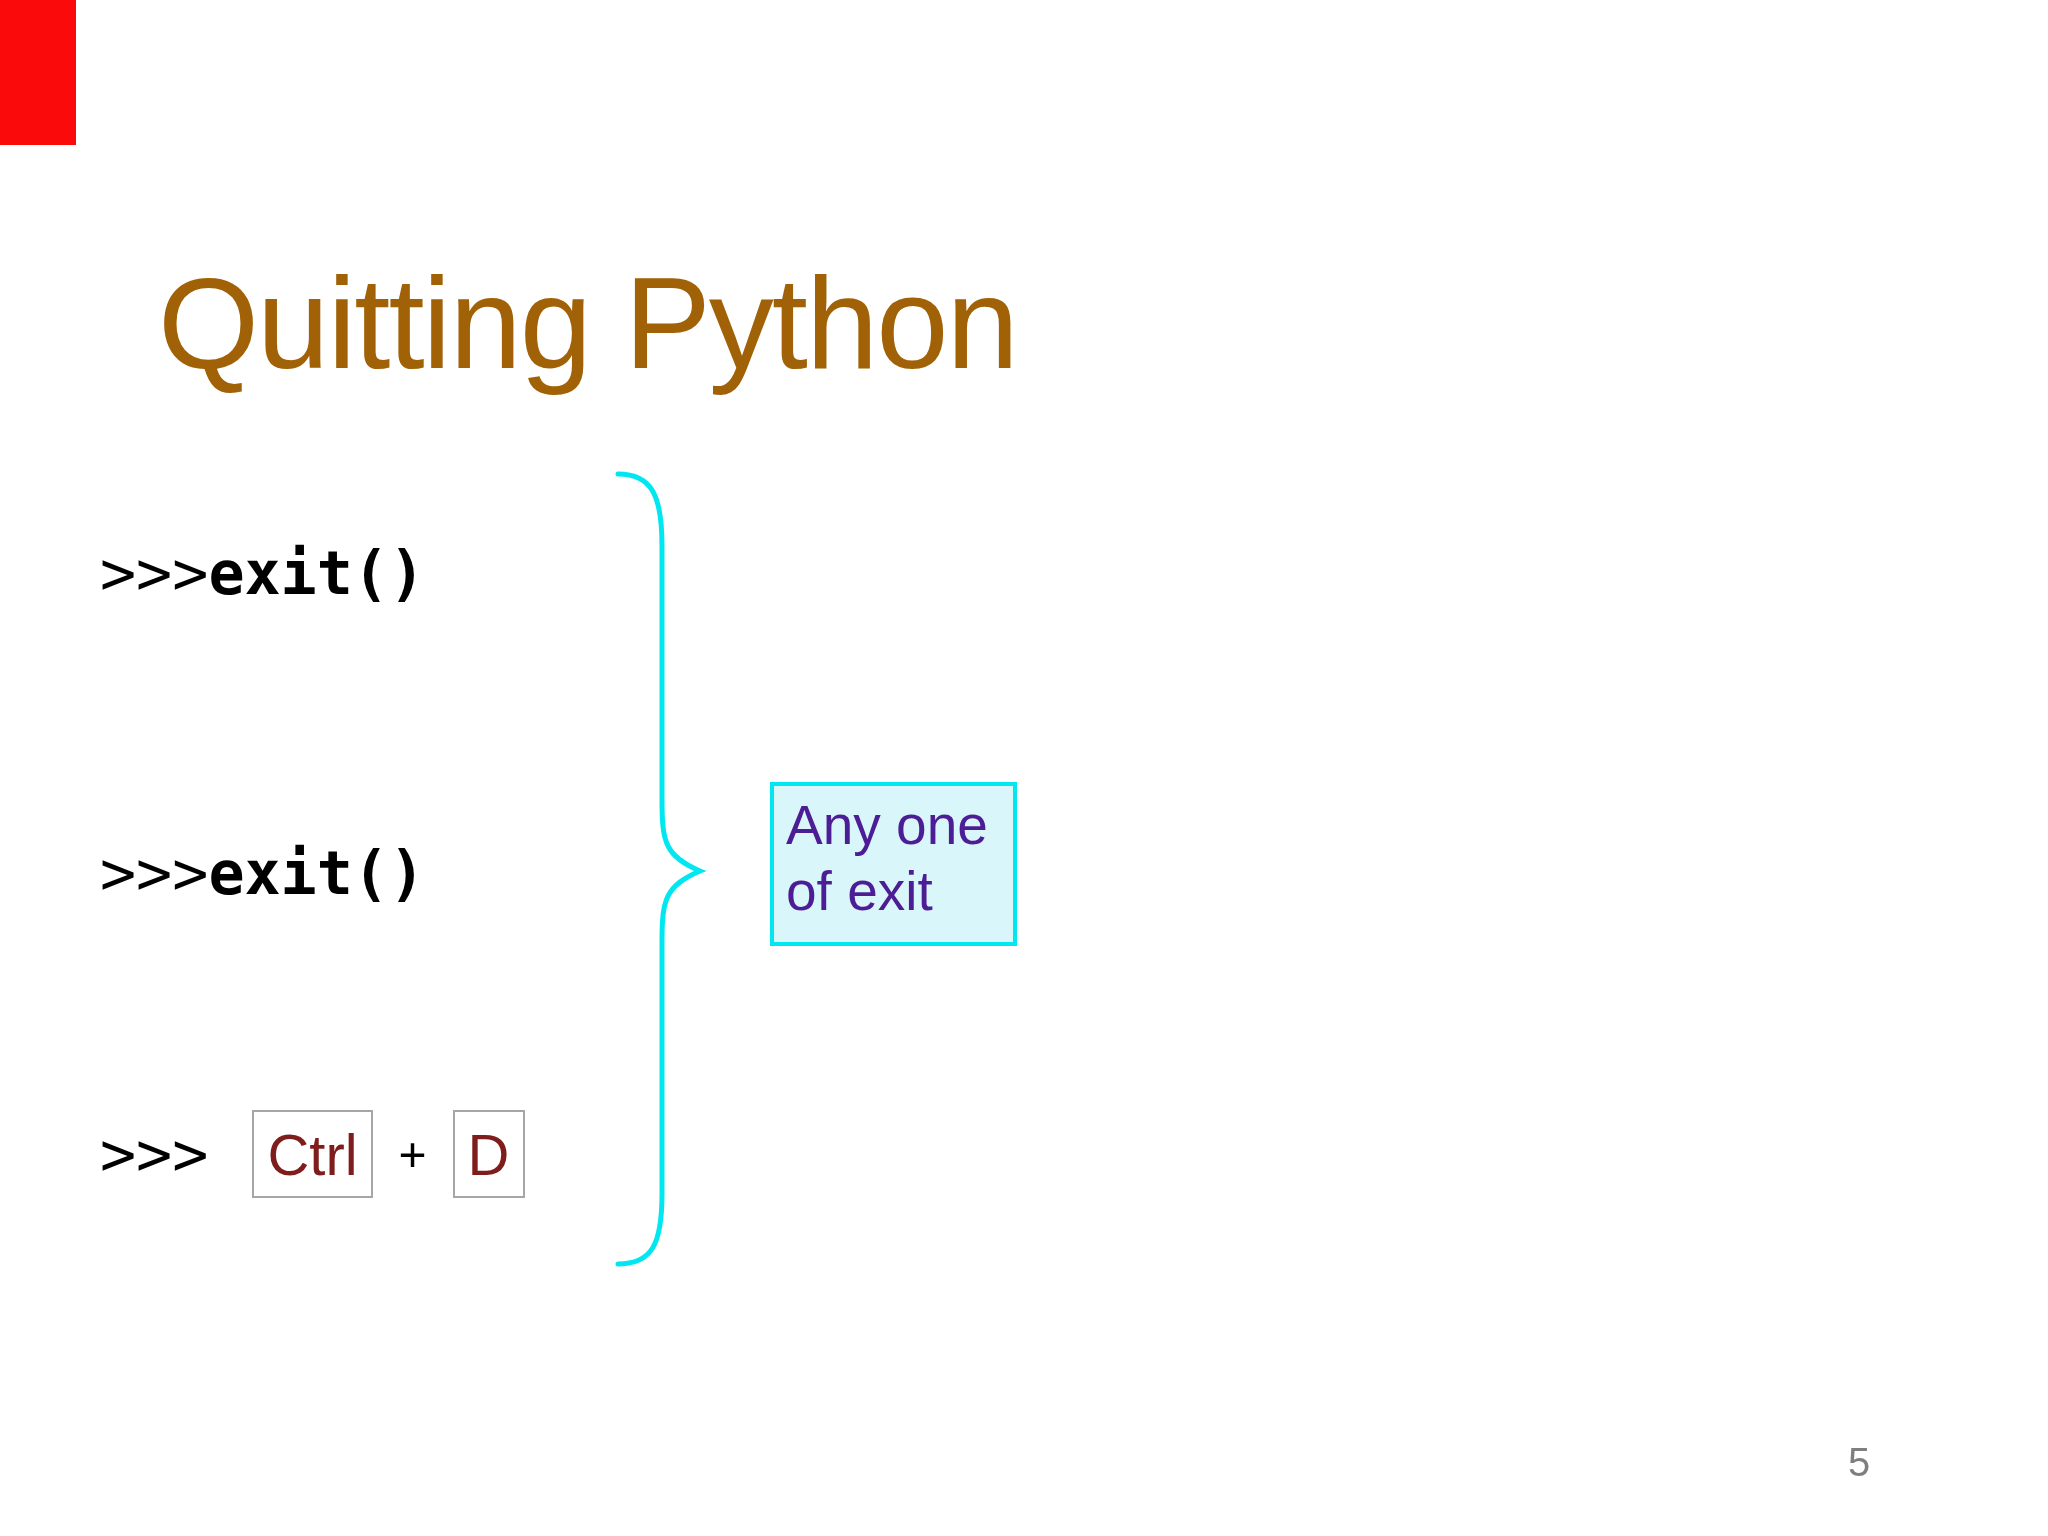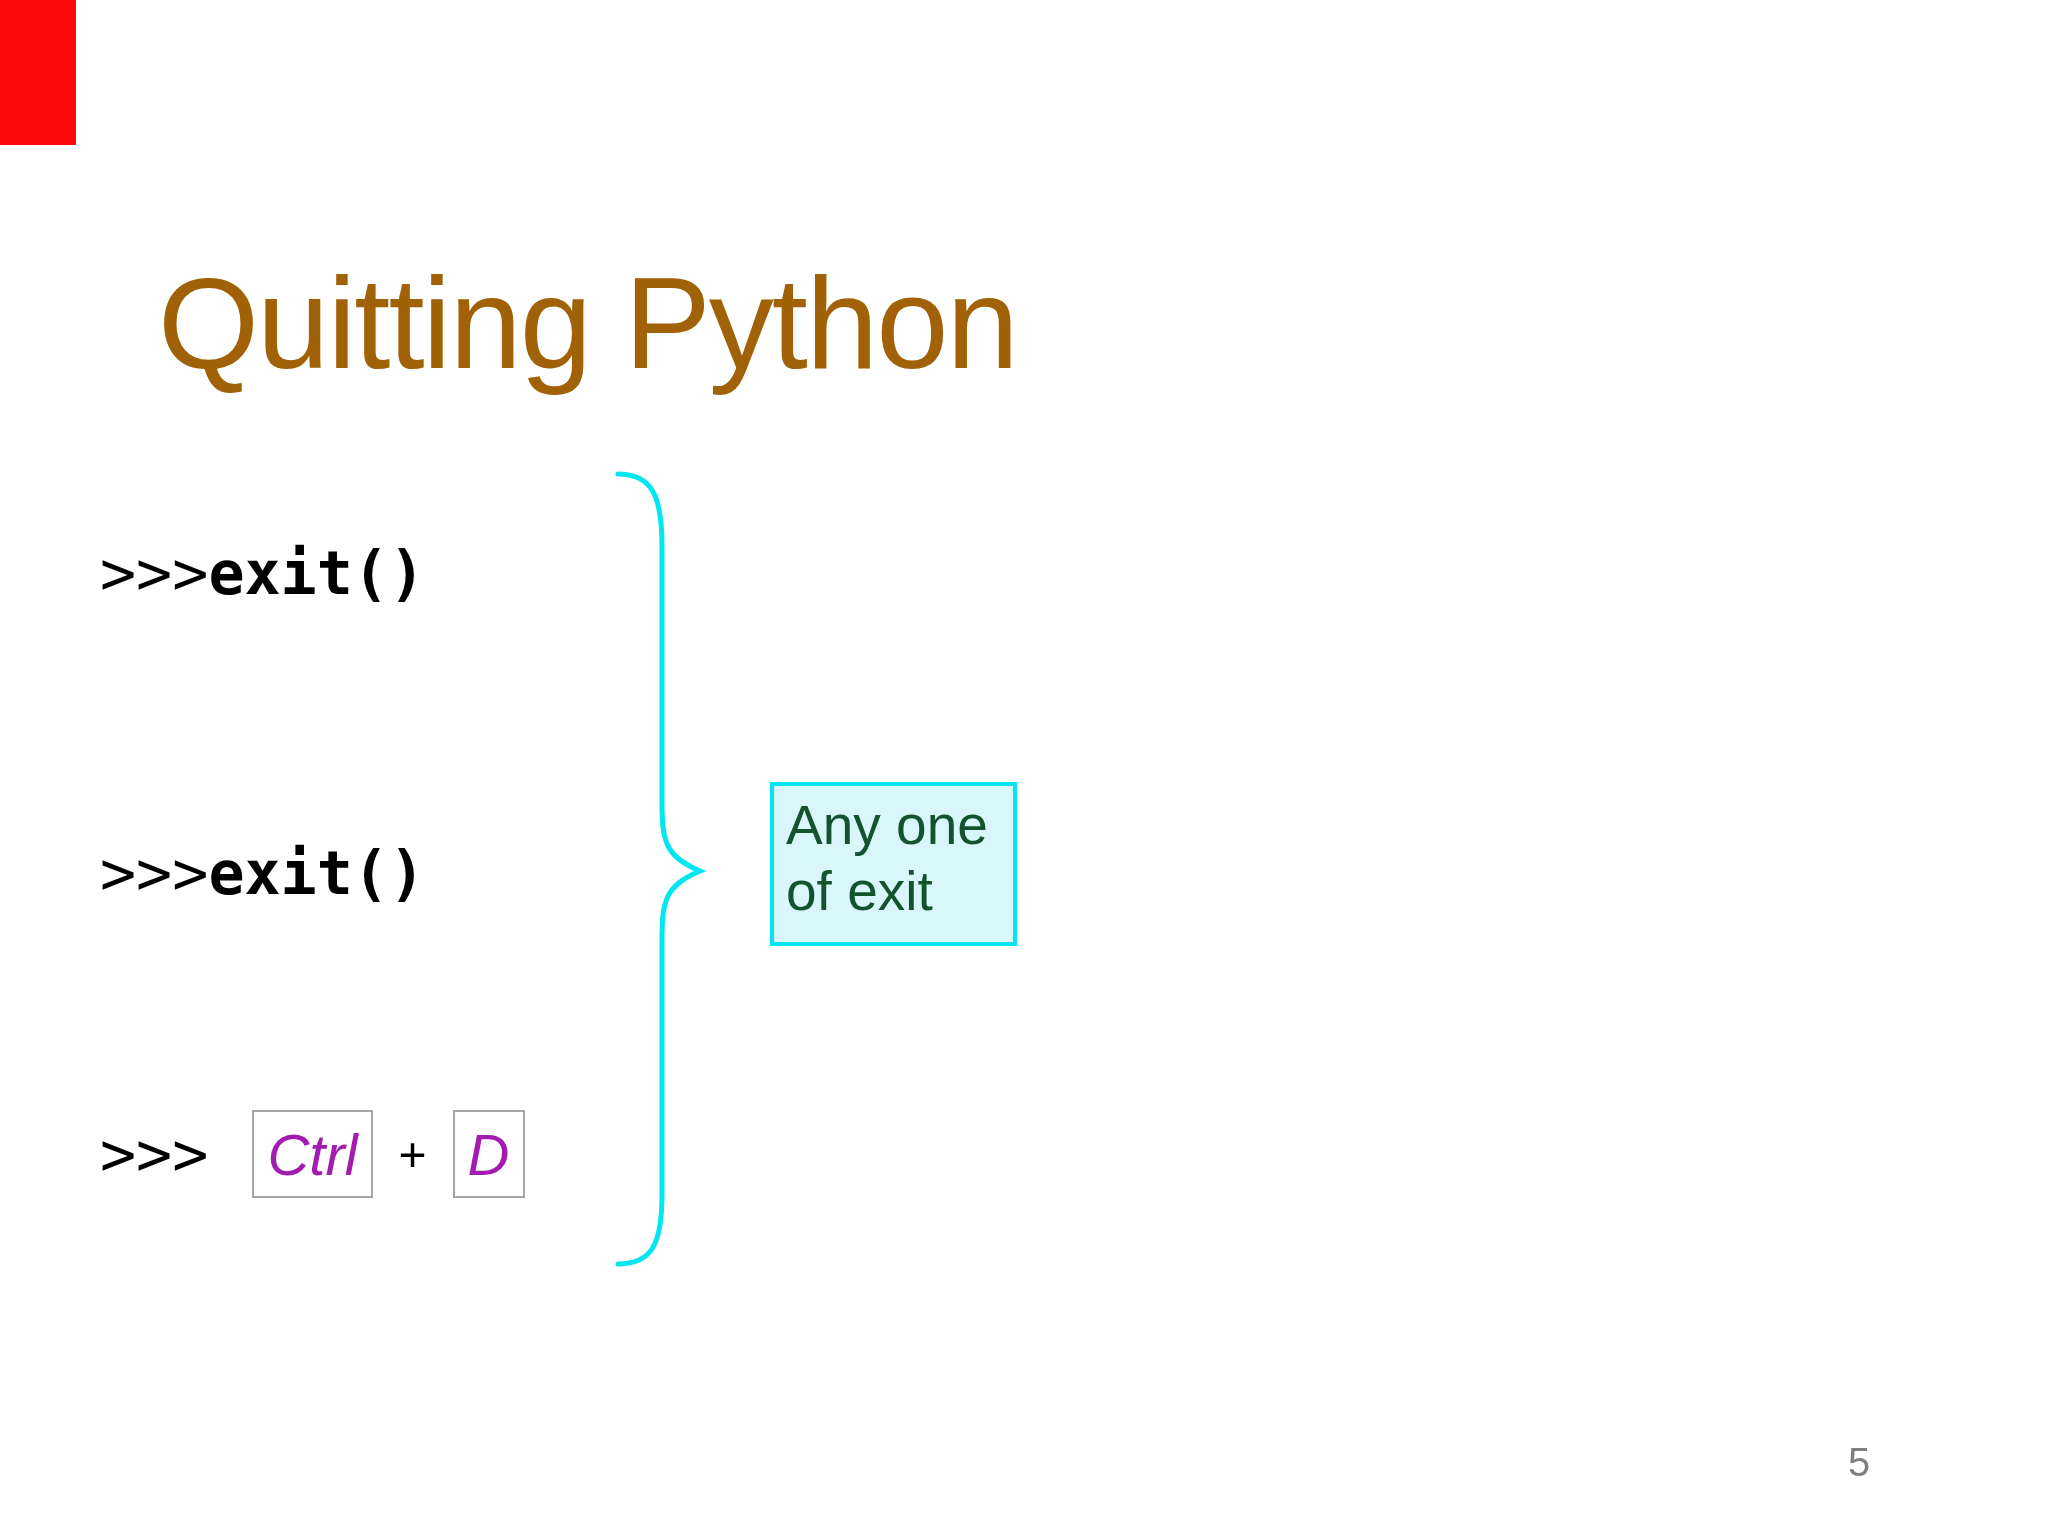--- a/index.html
+++ b/index.html
@@ -41,39 +41,38 @@
     font-family:"DejaVu Sans Mono","Liberation Mono",monospace;
     font-size:60px;line-height:66px;
   }
   .keycap{
     display:flex;align-items:center;justify-content:center;
     height:88px;min-width:44px;
     border:2px solid #a6a6a6;
     background:#ffffff;
     padding:0 13px;
     font-size:58px;
-    color:#a21caf;
+    color:#7f1d1d;
     box-sizing:border-box;
-    font-style:italic;
   }
   .key-ctrl{margin-left:44px;}
   .plus-sign{
     margin:0 26px;
     font-size:48px;
   }
   .brace-svg{left:604px;top:468px;}
   .callout{
     left:770px;top:782px;
     width:247px;height:164px;
     box-sizing:border-box;
     background:#d9f6fb;
     border:4px solid #00e7f2;
     padding:6px 0 0 12px;
     font-size:55px;line-height:66px;
-    color:#14532d;
+    color:#4c1d95;
   }
   .page-number{
     left:1848px;top:1440px;
     font-size:40px;
     color:#7f7f7f;
   }
 </style>
 </head>
 <body>
 

